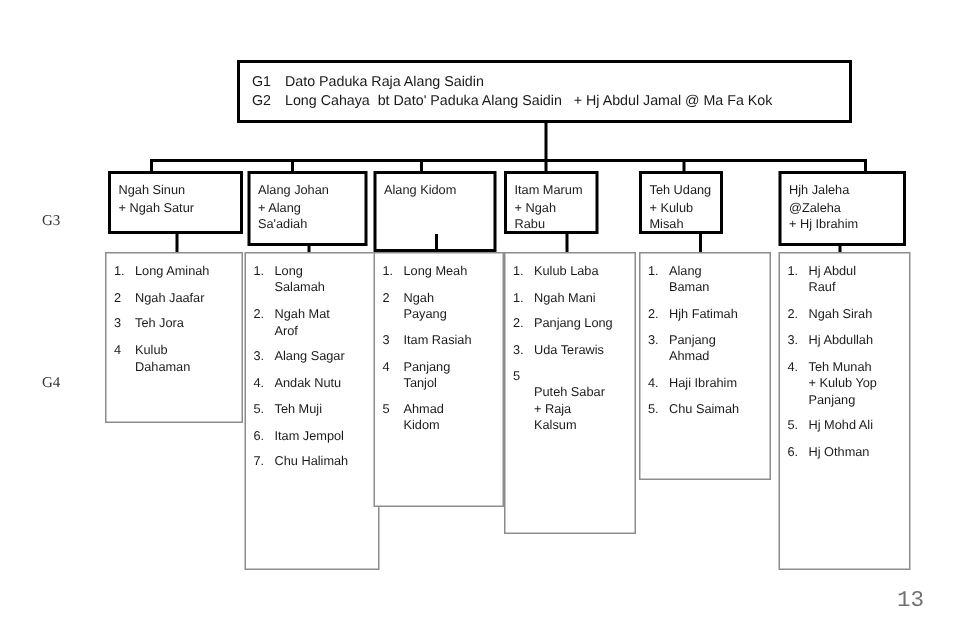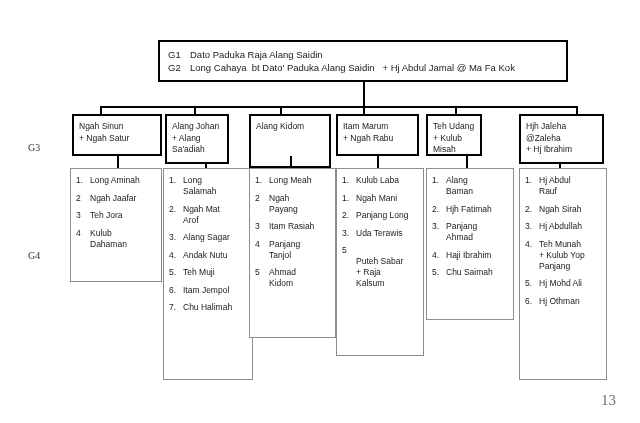--- a/index.html
+++ b/index.html
@@ -111,21 +111,21 @@
     color: #ff3b30;
     white-space: pre-line;
     display: block;
   }
 
   
   #page-number {
     position: absolute;
     right: 24px;
     bottom: 14px;
-    font-family: Liberation Serif, serif;
+    font-family: Liberation Mono, monospace;
     font-size: 15px;
     color: #707070;
   }
 </style>
 </head>
 <body>
 
 <div id="page">
 
   <div id="root-box" class="box thick">
@@ -149,29 +149,29 @@
   <div class="line vline" style="left:455px; top:106px; height:8px;"></div>
   <div class="line vline" style="left:576px; top:106px; height:8px;"></div>
 
   <div id="gen-label-g3" class="gen-label">G3</div>
   <div id="gen-label-g4" class="gen-label">G4</div>
 
   <div class="box thick g3-box" style="left:72px; top:114px; width:90px; height:42px;">
     <div class="g3-text">Ngah Sinun
 + Ngah Satur</div>
   </div>
-  <div class="box thick g3-box" style="left:165px; top:114px; width:64px; height:50px;">
+  <div class="box thick g3-box" style="left:165px; top:114px; width:80px; height:50px;">
     <div class="g3-text">Alang Johan
 + Alang
    Sa'adiah</div>
   </div>
   <div class="box thick g3-box" style="left:249px; top:114px; width:82px; height:54px;">
     <div class="g3-text">Alang Kidom</div>
   </div>
-  <div class="box thick g3-box" style="left:336px; top:114px; width:83px; height:42px;">
+  <div class="box thick g3-box" style="left:336px; top:114px; width:63px; height:42px;">
     <div class="g3-text">Itam Marum
 + Ngah Rabu</div>
   </div>
   <div class="box thick g3-box" style="left:426px; top:114px; width:56px; height:42px;">
     <div class="g3-text">Teh  Udang
 +  Kulub Misah</div>
   </div>
   <div class="box thick g3-box" style="left:519px; top:114px; width:85px; height:50px;">
     <div class="g3-text">Hjh Jaleha
 @Zaleha

